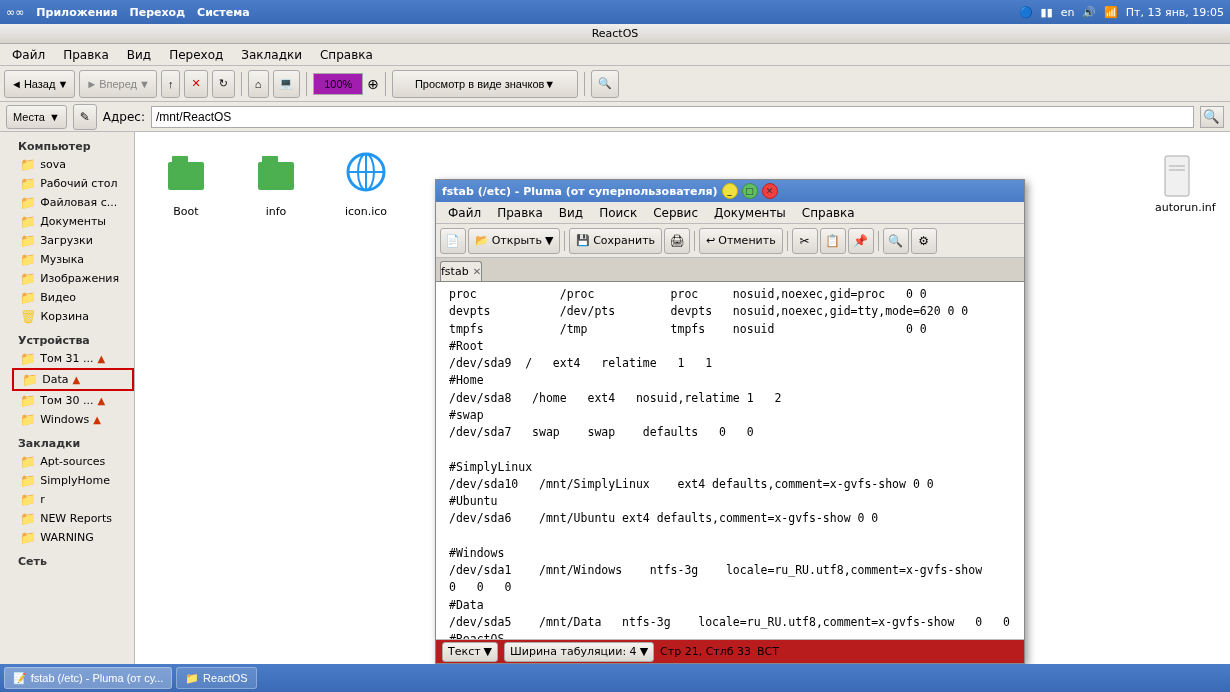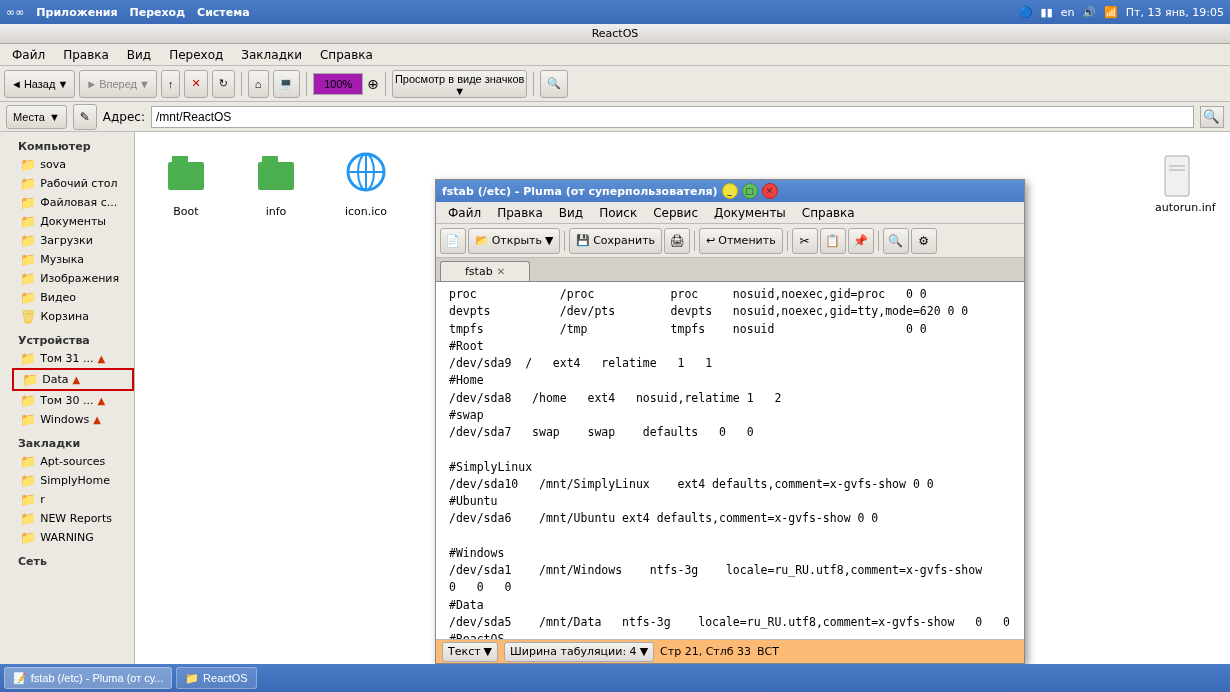--- a/index.html
+++ b/index.html
@@ -81,22 +81,22 @@
       font-size: 11px;
       height: 28px;
     }
     .tb-separator { width: 1px; height: 24px; background: #aaa; margin: 0 2px; }
     .tb-pct {
       width: 50px; height: 22px; border: 1px solid #aaa; text-align: center;
       background: #a21caf; font-size: 11px;
     }
     .tb-dropdown {
       display: flex; align-items: center; 
-      padding: 2px 2px; background: linear-gradient(to bottom, #f5f3ef, #ddd9d2);
-      border: 1px solid #aaa; border-radius: 3px; cursor: pointer; height: 28px; font-size: 11px; flex-direction: column;
+      padding: 2px 22px; background: linear-gradient(to bottom, #f5f3ef, #ddd9d2);
+      border: 1px solid #aaa; border-radius: 3px; cursor: pointer; height: 28px; font-size: 11px;
     }
     
     
     .addr-bar {
       background: #ece9e3;
       height: 30px;
       display: flex;
       align-items: center;
       padding: 0 6px;
       gap: 6px;
@@ -269,21 +269,21 @@
     .pluma-tabs {
       background: #d4d0c8;
       height: 24px;
       display: flex;
       align-items: flex-end;
       padding: 0 4px;
       border-bottom: 1px solid #888;
     }
     .pluma-tab {
       display: flex; align-items: center; gap: 4px;
-      padding: 2px 24px; background: #ece9e3;
+      padding: 2px 0; background: #ece9e3;
       border: 1px solid #888; border-bottom: none;
       font-size: 11px; cursor: pointer; height: 20px;
       border-radius: 3px 3px 0 0;
     }
     .tab-close { cursor: pointer; color: #666; font-size: 10px; font-weight: bold; }
     
     
     .pluma-text {
       flex: 1;
       background: white;
@@ -291,21 +291,21 @@
       font-size: 11.5px;
       padding: 4px 13px;
       overflow: auto;
       line-height: 1.5;
       white-space: pre;
       color: #000;
     }
     
     
     .pluma-status {
-      background: #fdba74;
+      background: #b91c1c;
       height: 24px;
       display: flex;
       align-items: center;
       padding: 0 6px;
       border-top: 1px solid #bbb;
       font-size: 11px;
       gap: 6px;
     }
     .p-status-dropdown {
       display: flex; align-items: center; gap: 3px;

